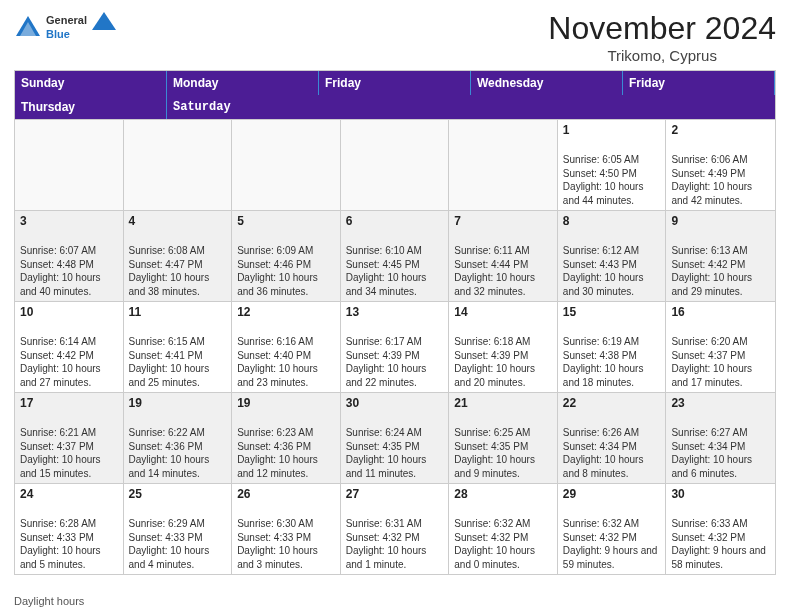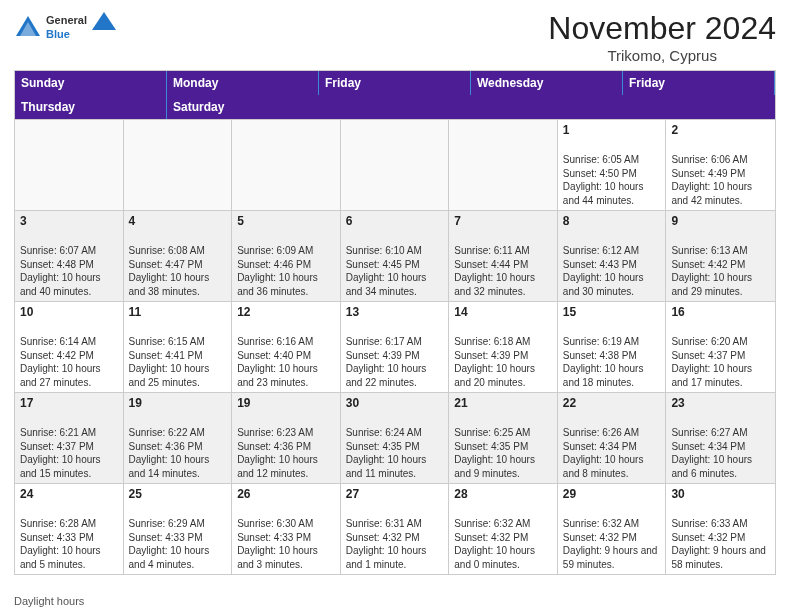--- a/index.html
+++ b/index.html
@@ -57,21 +57,21 @@
       background: #4c1d95;
     }
     .cal-header-cell {
       color: #fff;
       font-size: 12px;
       font-weight: bold;
       padding: 5px 6px;
       border-right: 1px solid #3a8ad4;
       text-align: left;
     }
-    .cal-header-cell:last-child { border-right: none; }
+    .cal-header-cell:last-child { border-right: none; font-family: Liberation Mono, monospace; }
     .cal-body {
       flex: 1;
       display: flex;
       flex-direction: column;
     }
     .cal-row {
       display: grid;
       grid-template-columns: repeat(7, 1fr);
       flex: 1;
       border-top: 1px solid #ccc;

